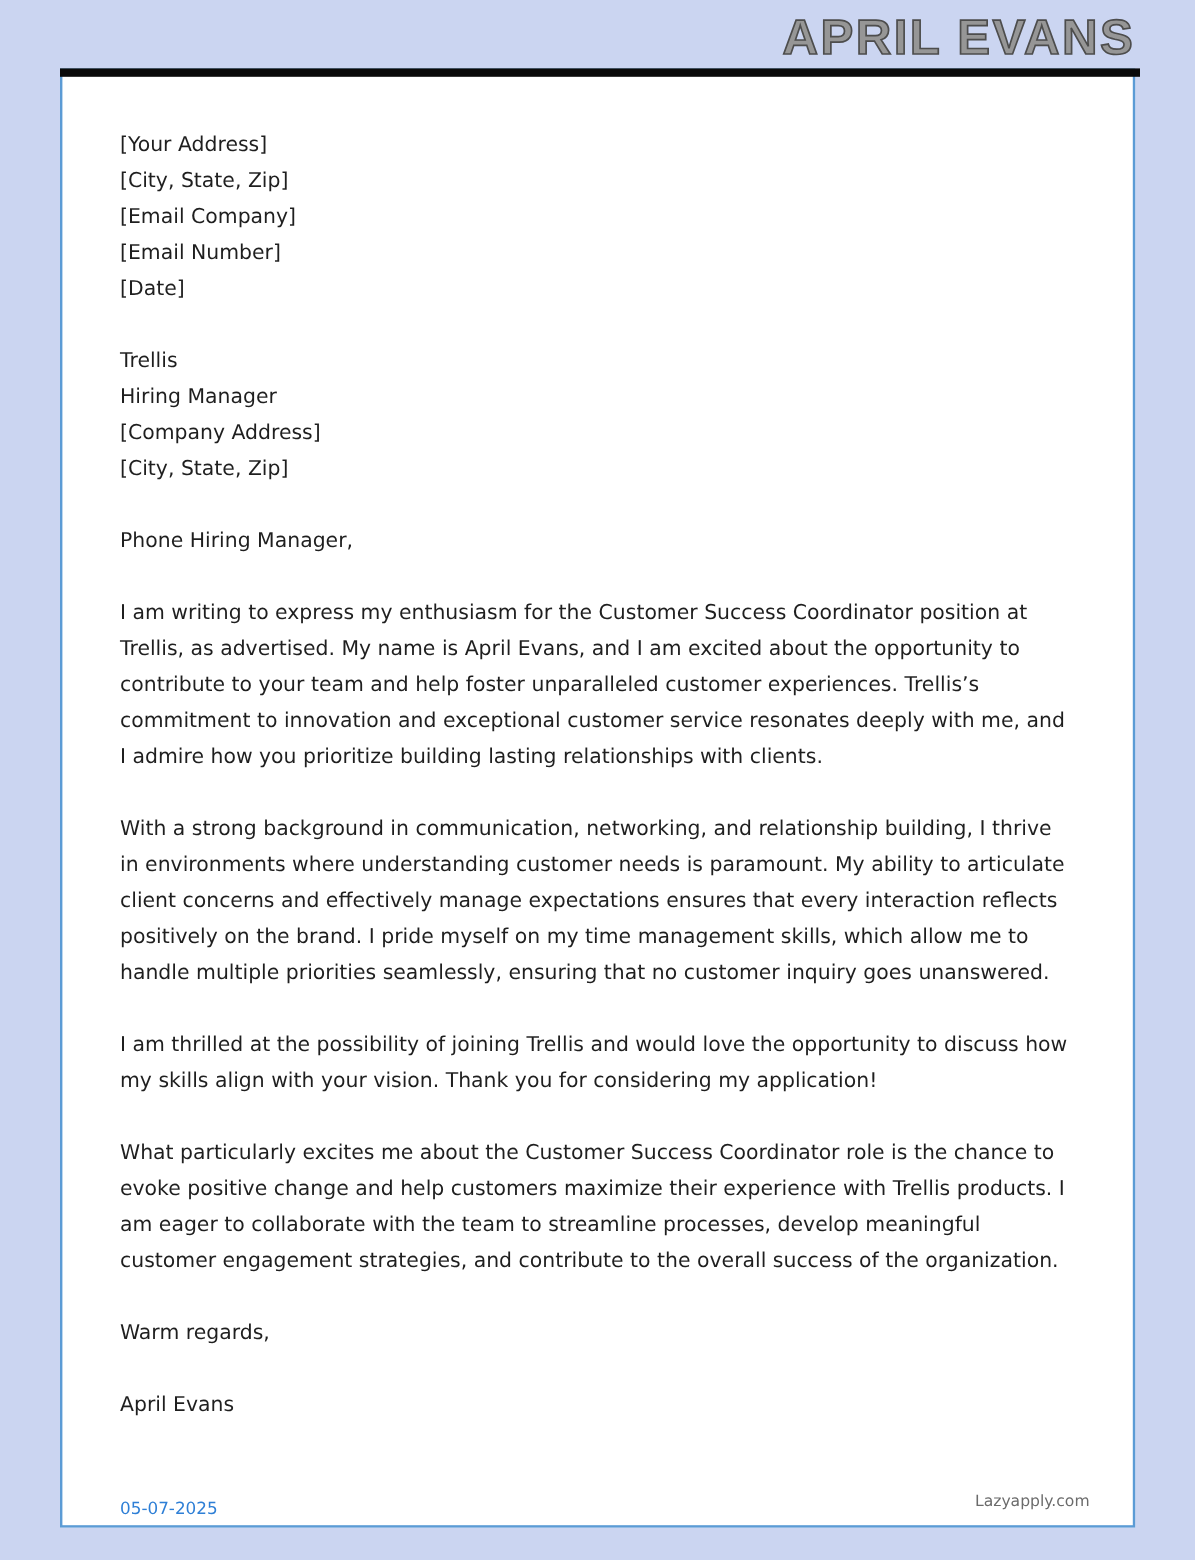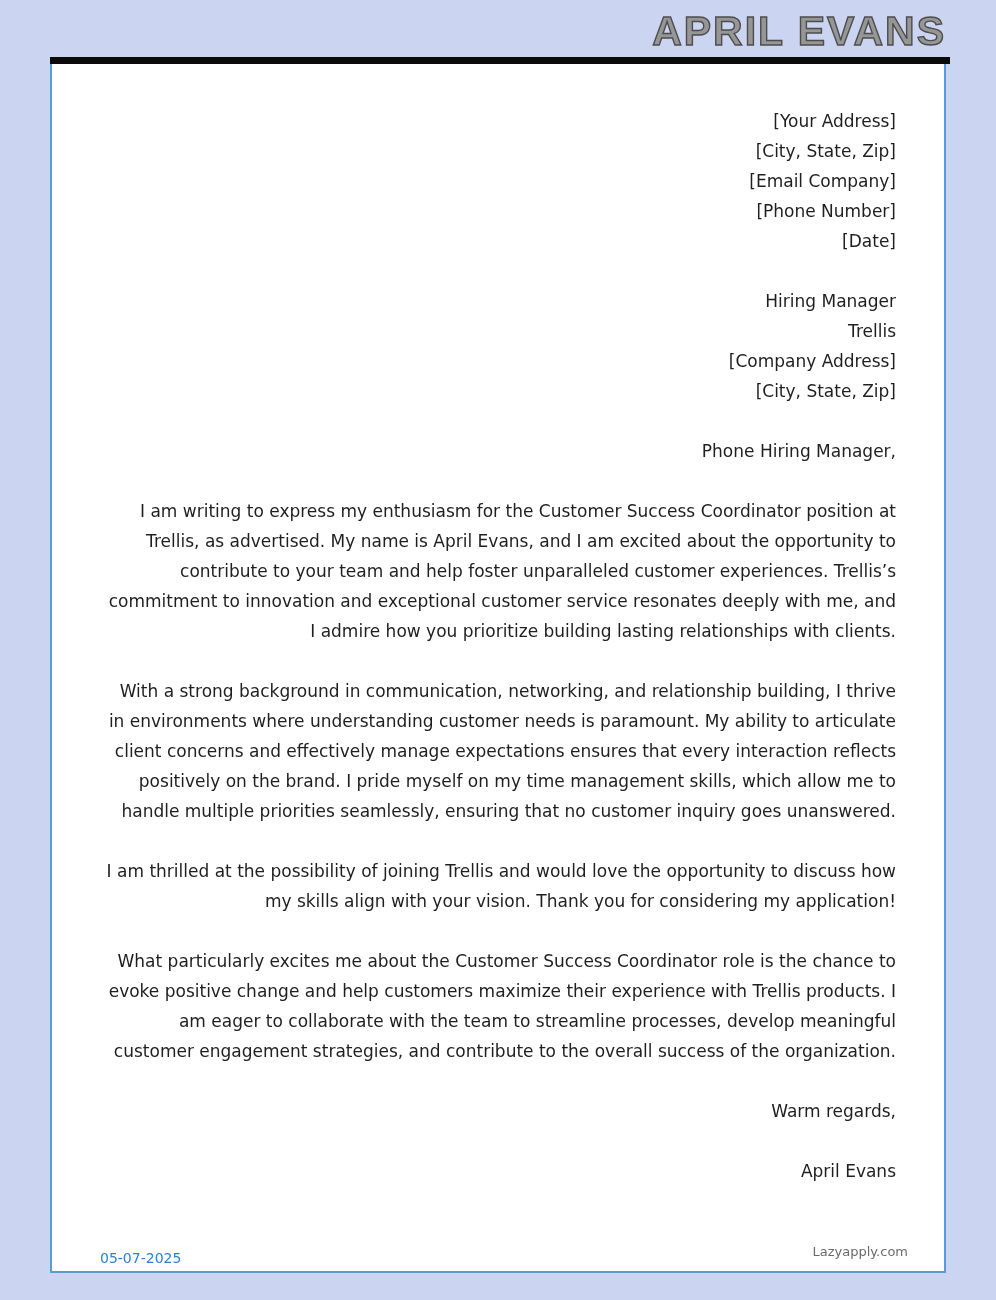--- a/index.html
+++ b/index.html
@@ -29,21 +29,20 @@
     }
 
     .page {
       position: absolute;
       left: 50px;
       top: 57px;
       width: 896px;
       height: 1216px;
       background: #ffffff;
       border: 2px solid var(--page-border, #5b9bd5);
-      text-align: right;
     }
 
     .top-bar {
       position: absolute;
       top: -2px;
       left: -2px;
       width: 900px;
       height: 7px;
       background: var(--header-bar, #0a0a0a);
     }
@@ -86,27 +85,27 @@
 
 <div class="page">
   <div class="top-bar"></div>
 
   <div class="content">
 
     <div class="block">
       <div>[Your Address]</div>
       <div>[City, State, Zip]</div>
       <div>[Email Company]</div>
-      <div>[Phone Number]</div>
+      <div>[Email Number]</div>
       <div>[Date]</div>
     </div>
 
     <div class="block">
+      <div>Trellis</div>
       <div>Hiring Manager</div>
-      <div>Trellis</div>
       <div>[Company Address]</div>
       <div>[City, State, Zip]</div>
     </div>
 
     <div class="block">Phone Hiring Manager,</div>
 
     <p class="para">I am writing to express my enthusiasm for the Customer Success Coordinator position at Trellis, as advertised. My name is April Evans, and I am excited about the opportunity to contribute to your team and help foster unparalleled customer experiences. Trellis’s commitment to innovation and exceptional customer service resonates deeply with me, and I admire how you prioritize building lasting relationships with clients.</p>
     <p class="para">With a strong background in communication, networking, and relationship building, I thrive in environments where understanding customer needs is paramount. My ability to articulate client concerns and effectively manage expectations ensures that every interaction reflects positively on the brand. I pride myself on my time management skills, which allow me to handle multiple priorities seamlessly, ensuring that no customer inquiry goes unanswered.</p>
     <p class="para">I am thrilled at the possibility of joining Trellis and would love the opportunity to discuss how my skills align with your vision. Thank you for considering my application!</p>
     <p class="para">What particularly excites me about the Customer Success Coordinator role is the chance to evoke positive change and help customers maximize their experience with Trellis products. I am eager to collaborate with the team to streamline processes, develop meaningful customer engagement strategies, and contribute to the overall success of the organization.</p>

